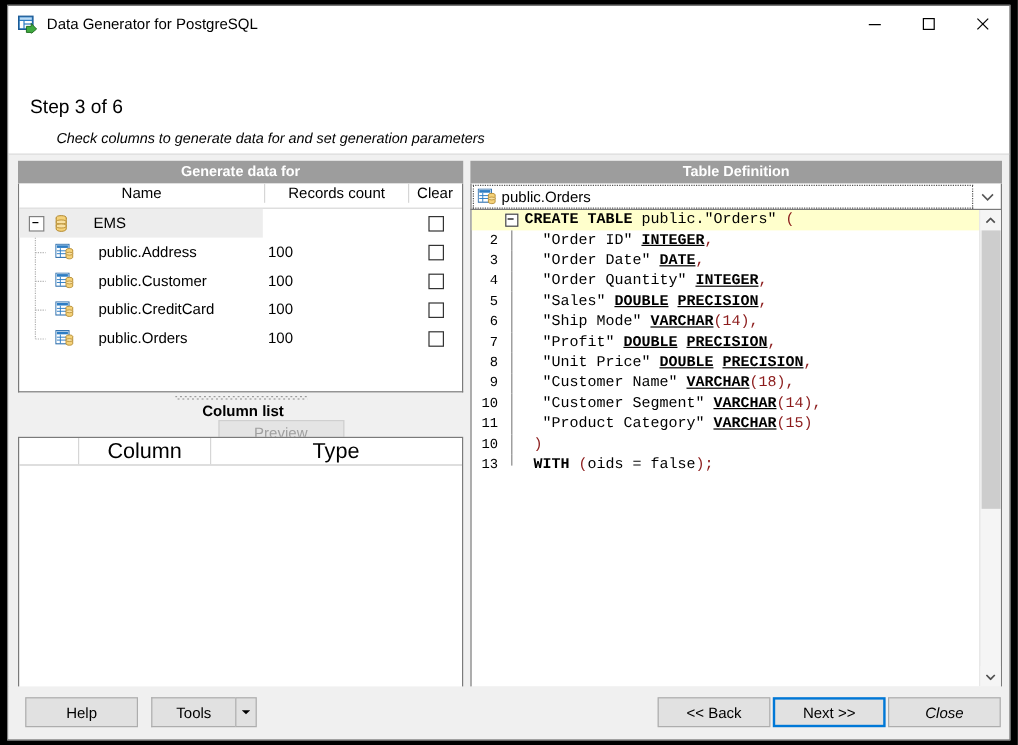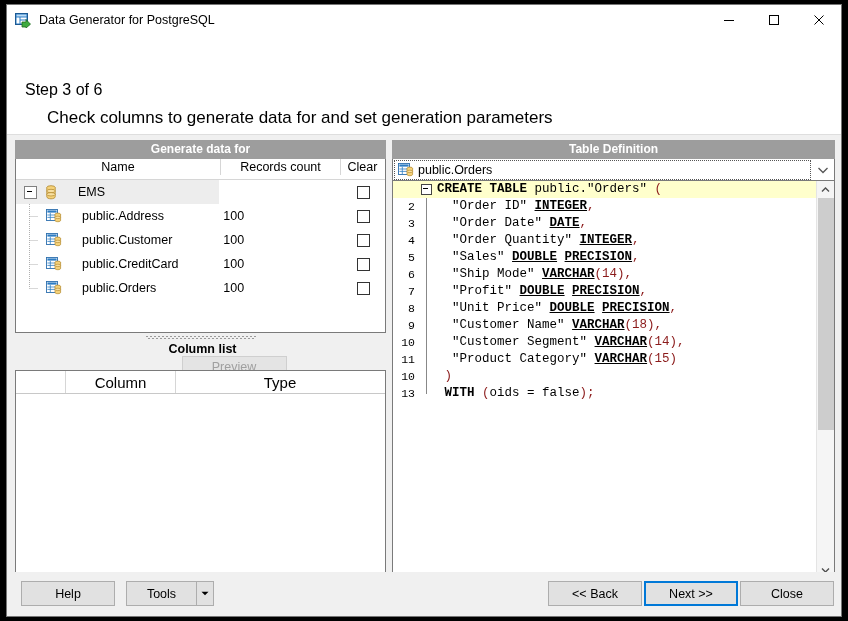--- a/index.html
+++ b/index.html
@@ -59,22 +59,23 @@
     flex: none;
     padding: 0 0 6px 0;
   }
   .step-label {
     font-weight: normal;
     font-size: 16px;
     padding: 6px 0 0 18px;
     margin-top: 40px;
   }
   .step-desc {
-    font-size: 17px;
+    font-size: 12px;
     padding: 9px 0 0 40px;
+    font-style: italic;
   }
   .hdr-sep {
     height: 5px;
     background: #f0f0f0;
     border-top: 1px solid #dedede;
   }
 
   
   .body {
     flex: 1;
@@ -228,21 +229,21 @@
     width: 371px; height: 228px;
     background: #fff;
     border: 1px solid #7a7a7a;
     box-sizing: border-box;
     overflow: hidden;
   }
   .cl-head {
     display: flex;
     height: 22px;
     border-bottom: 1px solid #c8c8c8;
-    font-size: 15px;
+    font-size: 18px;
   }
   .cl-th {
     display: flex; align-items: center; justify-content: center;
     height: 22px;
     box-sizing: border-box;
     border-right: 1px solid #d6d6d6;
   }
   .cl-th.c0 { width: 50px; }
   .cl-th.c1 { width: 110px; }
   .cl-th.c2 { width: 208px; border-right: none; }
@@ -812,16 +813,16 @@
       <div class="tools-main">Tools</div>
       <div class="tools-arrow">
         <svg width="8" height="5" viewBox="0 0 8 5">
             <path d="M0.5 0.8 L4 4.2 L7.5 0.8 Z" fill="#000"></path>
           </svg>
       </div>
     </div>
 
     <div class="btn" style="left:541px; top:9px; width:94px;">&lt;&lt; Back</div>
     <div class="btn focused" style="left:637px; top:9px; width:94px;">Next &gt;&gt;</div>
-    <div class="btn" style="left:733px; top:9px; width:94px;">Close</div>
+    <div class="btn" style="left:733px; top:9px; width:94px;font-style:italic;">Close</div>
   </div>
 
 </div>
 
 </body></html>

